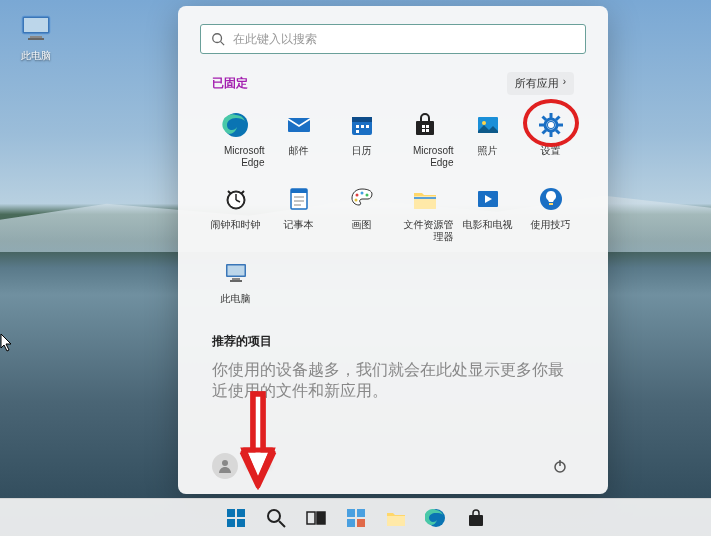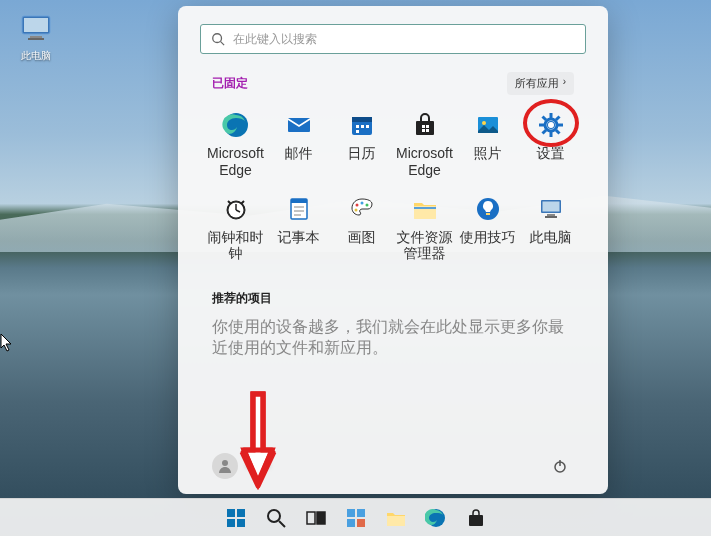--- a/index.html
+++ b/index.html
@@ -52,21 +52,21 @@
   .pinned-grid {
     display: grid; grid-template-columns: repeat(6, 1fr);
     gap: 4px 0; padding: 0 4px; margin-bottom: 14px;
   }
   .app-tile {
     display: flex; flex-direction: column; align-items: center;
     padding: 6px 2px; cursor: pointer; border-radius: 4px;
     position: relative;
   }
   .app-tile .app-icon { width: 28px; height: 28px; margin-bottom: 6px; display: flex; align-items: center; justify-content: center; }
-  .app-tile .app-label { font-size: 14px; color: #333; text-align: center; line-height: 1.2; max-width: 58px; }
+  .app-tile .app-label { font-size: 10px; color: #333; text-align: right; line-height: 1.2; max-width: 58px; }
   
   
   .red-circle {
     position: absolute; top: -6px; left: 50%; transform: translateX(-50%);
     width: 56px; height: 48px; border: 4px solid #e02020; border-radius: 50%;
     pointer-events: none;
   }
   
   .recommended { padding: 0 12px; margin-top: 8px; }
   .recommended .title { font-size: 12px; font-weight: 600; color: #222; margin-bottom: 10px; }
@@ -260,20 +260,29 @@
               <path d="M3 8h8l2 2h12v12a2 2 0 0 1-2 2H5a2 2 0 0 1-2-2z" fill="#ffd76a"></path>
               <rect x="3" y="11" width="22" height="13" rx="1" fill="#ffe9a8"></rect>
               <rect x="3" y="12" width="22" height="2" fill="#5aa0d8"></rect>
             </svg>
           </div>
           <div class="app-label">文件资源管理器</div>
         </div>
         <div class="app-tile">
           <div class="app-icon">
             <svg viewBox="0 0 28 28">
+              <rect x="4" y="6" width="20" height="16" rx="1" fill="#1a6fc4"></rect>
+              <path d="M11 10v8l7-4z" fill="#fff"></path>
+            </svg>
+          </div>
+          <div class="app-label">电影和电视</div>
+        </div>
+        <div class="app-tile">
+          <div class="app-icon">
+            <svg viewBox="0 0 28 28">
               <circle cx="14" cy="14" r="11" fill="#1a6fc4"></circle>
               <path d="M14 6a5 5 0 0 1 3 9l-1 2h-4l-1-2a5 5 0 0 1 3-9z" fill="#fff"></path>
               <rect x="12" y="18" width="4" height="2" fill="#ffd76a"></rect>
             </svg>
           </div>
           <div class="app-label">使用技巧</div>
         </div>
         <div class="app-tile">
           <div class="app-icon">
             <svg viewBox="0 0 28 28">

